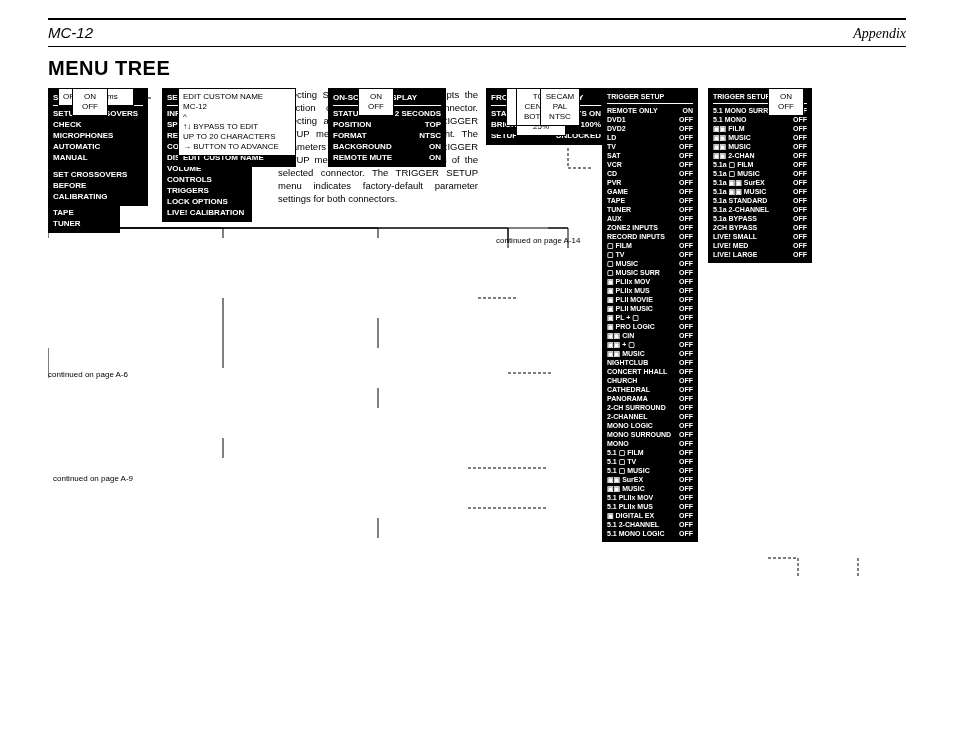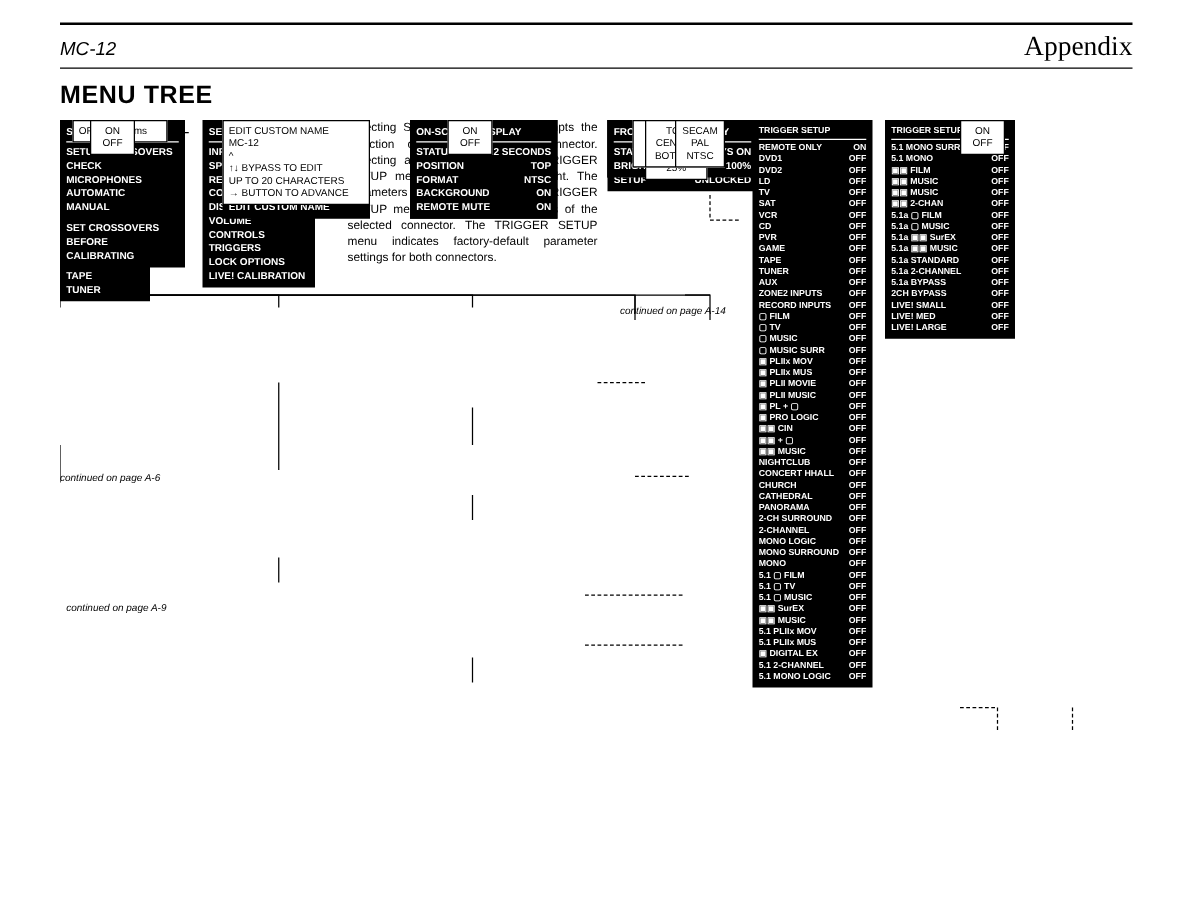--- a/index.html
+++ b/index.html
@@ -1,27 +1,27 @@
 <!DOCTYPE html>
 <html><head>
 <meta charset="utf-8">
 <style>
 body{margin:0;background:#fff;font-family:Arial,Helvetica,sans-serif}
 .page{width:954px;height:738px;position:relative;box-sizing:border-box;padding:18px 48px}
 .hdr{border-top:2px solid #000;border-bottom:1px solid #000;display:flex;justify-content:space-between;align-items:baseline;padding:4px 0;margin-bottom:8px}
 .mc12{font-style:italic;font-size:15px}
-.apx{font-size:22px;font-family:Georgia,serif}
+.apx{font-style:italic;font-size:14px;font-family:Georgia,serif}
 .title{font-weight:900;font-size:20px;letter-spacing:.5px;margin:10px 0 8px}
 .area{position:relative;height:560px}
 .blk{position:absolute;background:#000;color:#fff;font-size:8px;font-weight:bold;padding:4px 5px;line-height:11px;box-sizing:border-box}
 .blk .row{display:flex;justify-content:space-between;gap:6px;white-space:nowrap}
 .blk .hd{border-bottom:1px solid #fff;padding-bottom:2px;margin-bottom:2px}
 .blk .hl{background:#fff;color:#000;padding:0 2px;display:inline-block}
 .wbox{position:absolute;border:1px solid #000;background:#fff;font-size:8px;line-height:10px;padding:3px 4px;box-sizing:border-box;text-align:center}
-.note{position:absolute;font-style:italic;font-size:8px}
+.note{position:absolute;font-size:8px}
 .para{position:absolute;font-size:9.5px;line-height:13px;text-align:justify;width:200px}
 .ftr{position:absolute;bottom:14px;left:48px;right:48px;border-top:2px solid #000;padding-top:4px;text-align:right;font-style:italic;font-size:13px}
 .play{position:absolute;width:0;height:0;border-left:6px solid #000;border-top:4px solid transparent;border-bottom:4px solid transparent}
 .circ{position:absolute;width:14px;height:14px;border:1.5px solid #000;border-radius:50%;display:flex;align-items:center;justify-content:center}
 svg.lines{position:absolute;left:0;top:0;width:100%;height:100%;pointer-events:none}
 </style>
 </head>
 <body>
 <div class="page">
 <div class="hdr">

